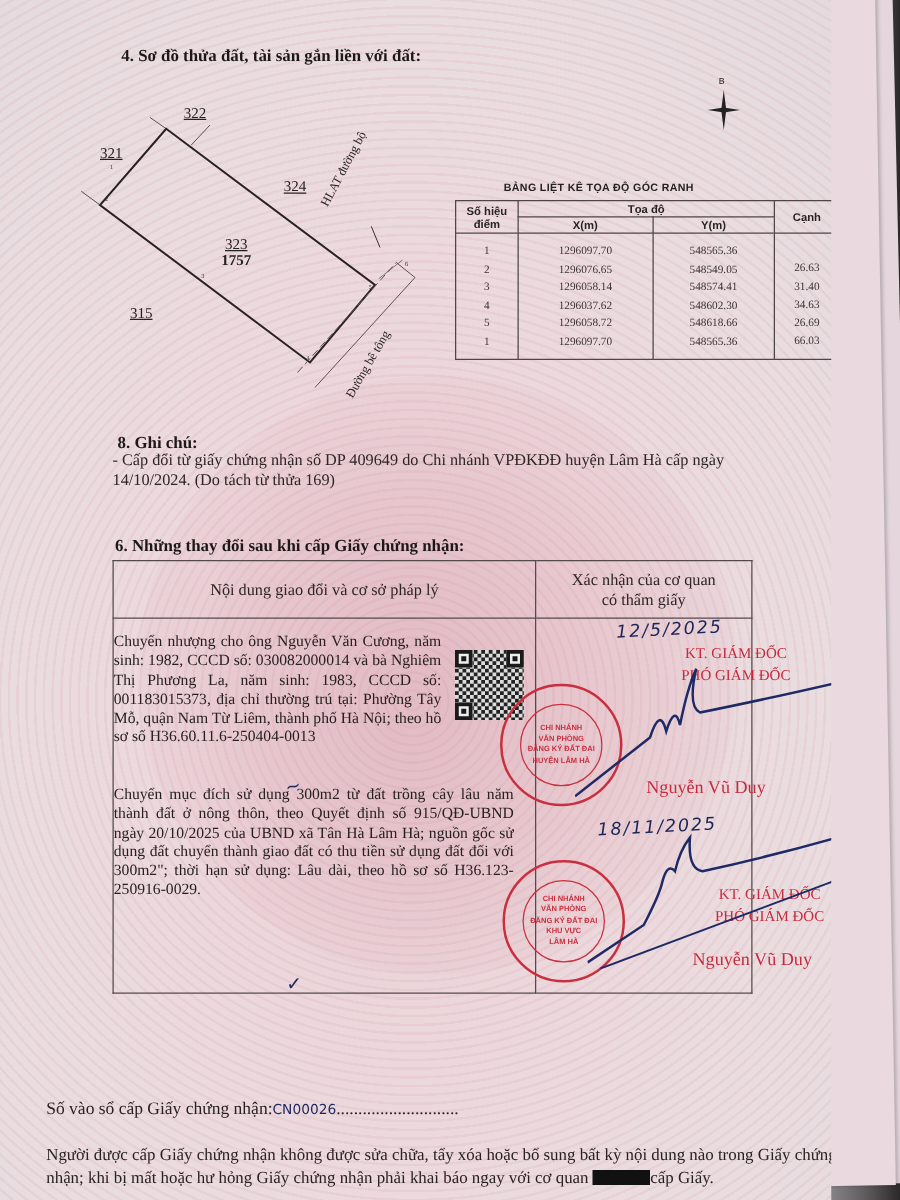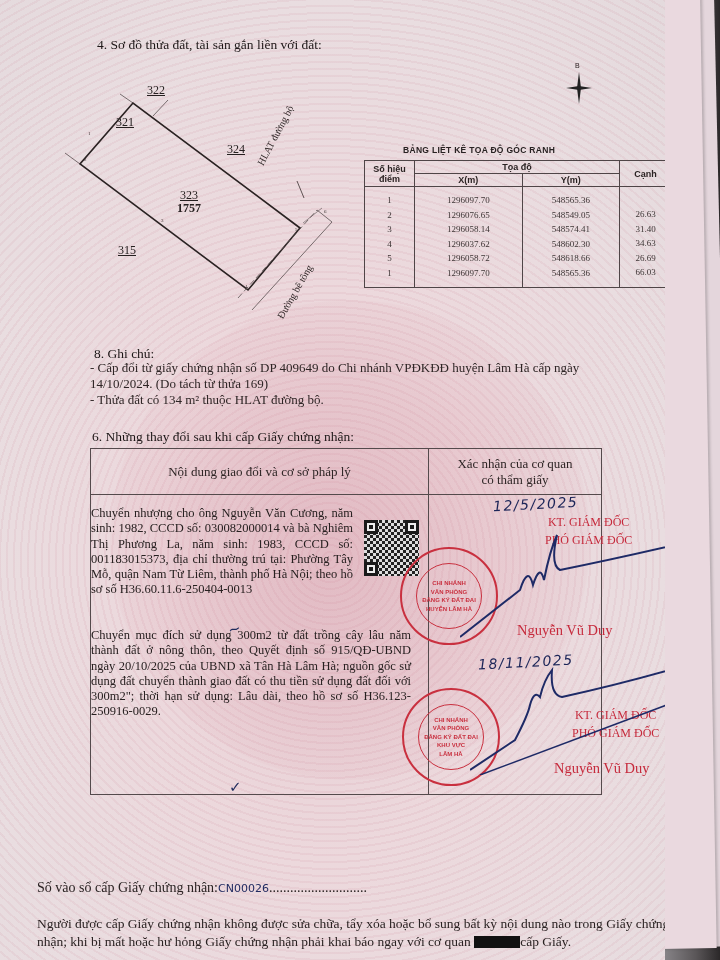--- a/index.html
+++ b/index.html
@@ -15,21 +15,21 @@
   .sheet { position: absolute; left: 0; top: 0; width: 665px; height: 960px;
     background: radial-gradient(ellipse at 48% 60%, #e7cdd3 0%, #ecd8dc 35%, #e9dde0 70%, #e4dadd 100%);
     overflow: hidden; }
   .sheet::before { content: ""; position: absolute; inset: 0;
     background: repeating-radial-gradient(circle at 330px 560px, rgba(200,120,140,.10) 0 2px, transparent 2px 7px);
     pointer-events: none; }
   .emblem { position: absolute; left: 110px; top: 300px; width: 480px; height: 480px; border-radius: 50%;
     background: radial-gradient(circle, rgba(205,110,130,.20) 0%, rgba(205,110,130,.13) 45%, rgba(205,110,130,.05) 70%, transparent 72%);
     pointer-events: none; }
 
-  .sec-title { position: absolute; font-weight: normal; font-size: 13.5px; color: #1d1717; }
+  .sec-title { position: absolute; font-weight: bold; font-size: 13.5px; color: #1d1717; }
   #s4 { left: 97px; top: 37px; }
   #s5 { left: 94px; top: 346px; }
   #s6 { left: 92px; top: 429px; }
 
   .plot { position: absolute; left: 60px; top: 80px; width: 300px; height: 250px; }
   .parcel-label { position: absolute; font-size: 12px; font-weight: normal; text-decoration: underline; color: #262020; }
   .compass { position: absolute; left: 564px; top: 62px; width: 30px; height: 50px; }
 
   .coord-caption { position: absolute; left: 403px; top: 145px; font-family: "Liberation Sans", sans-serif;
     font-size: 8.5px; font-weight: bold; letter-spacing: .3px; color: #282222; }
@@ -101,23 +101,23 @@
 
       <line x1="237" y1="101" x2="244" y2="118" stroke="#3a3030" stroke-width="0.8"></line>
       <text x="28" y="55" font-size="5" fill="#3a3030">1</text>
       <text x="24" y="81" font-size="5" fill="#3a3030">2</text>
       <text x="101" y="142" font-size="5" fill="#3a3030">3</text>
       <text x="185" y="208" font-size="5" fill="#3a3030">4</text>
       <text x="235" y="151" font-size="5" fill="#3a3030">5</text>
       <text x="264" y="133" font-size="5" fill="#3a3030">6</text>
     </svg>
     <div class="parcel-label" style="left:87px;top:3px;">322</div>
-    <div class="parcel-label" style="left:20px;top:35px;margin-left:36px;">321</div>
+    <div class="parcel-label" style="left:20px;top:35px;">321</div>
     <div class="parcel-label" style="left:167px;top:62px;">324</div>
-    <div class="parcel-label" style="left:58px;top:163px;">315</div>
+    <div class="parcel-label" style="left:44px;top:163px;">315</div>
     <div class="parcel-label" style="left:120px;top:108px;text-decoration:underline;">323</div>
     <div class="parcel-label" style="left:117px;top:121px;text-decoration:none;font-weight:bold;">1757</div>
     <div style="position:absolute;left:195px;top:82px;font-size:10px;transform:rotate(-62deg);transform-origin:left top;white-space:nowrap;color:#2e2626;">HLAT đường bộ</div>
     <div style="position:absolute;left:215px;top:235px;font-size:10px;transform:rotate(-60deg);transform-origin:left top;white-space:nowrap;color:#2e2626;">Đường bê tông</div>
   </div>
 
   <div class="compass">
     <div style="position:absolute;left:11px;top:0;font-size:7px;font-family:'Liberation Sans',sans-serif;">B</div>
     <svg width="30" height="50" viewBox="0 0 30 50" style="position:absolute;left:0;top:8px;">
       <polygon points="15,2 17,18 15,34 13,18" fill="#222"></polygon>
@@ -169,21 +169,20 @@
             <div>26.69</div>
             <div>66.03</div>
       </td>
     </tr>
   </tbody>
     </table>
 
   <div class="sec-title" id="s5">8. Ghi chú:</div>
   <div class="notes">
     <div>- Cấp đổi từ giấy chứng nhận số DP 409649 do Chi nhánh VPĐKĐĐ huyện Lâm Hà cấp ngày 14/10/2024. (Do tách từ thửa 169)</div>
-    <div>- Thửa đất có 134 m² thuộc HLAT đường bộ.</div>
   </div>
 
   <div class="sec-title" id="s6">6. Những thay đổi sau khi cấp Giấy chứng nhận:</div>
   <table class="changes">
     <tbody>
         <tr>
       <th class="col-left">Nội dung giao đổi và cơ sở pháp lý</th>
       <th>
         <div>Xác nhận của cơ quan</div>
         <div>có thẩm giấy</div>

